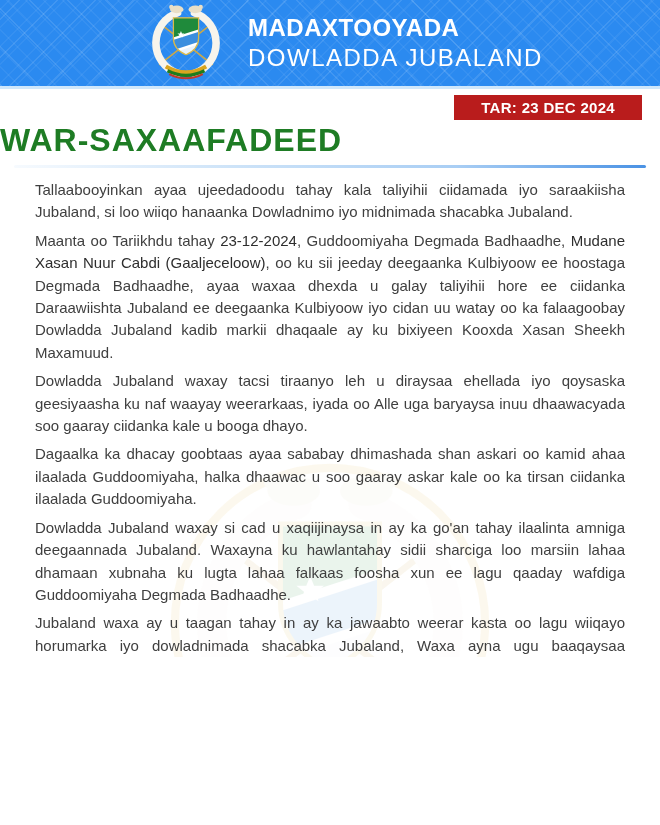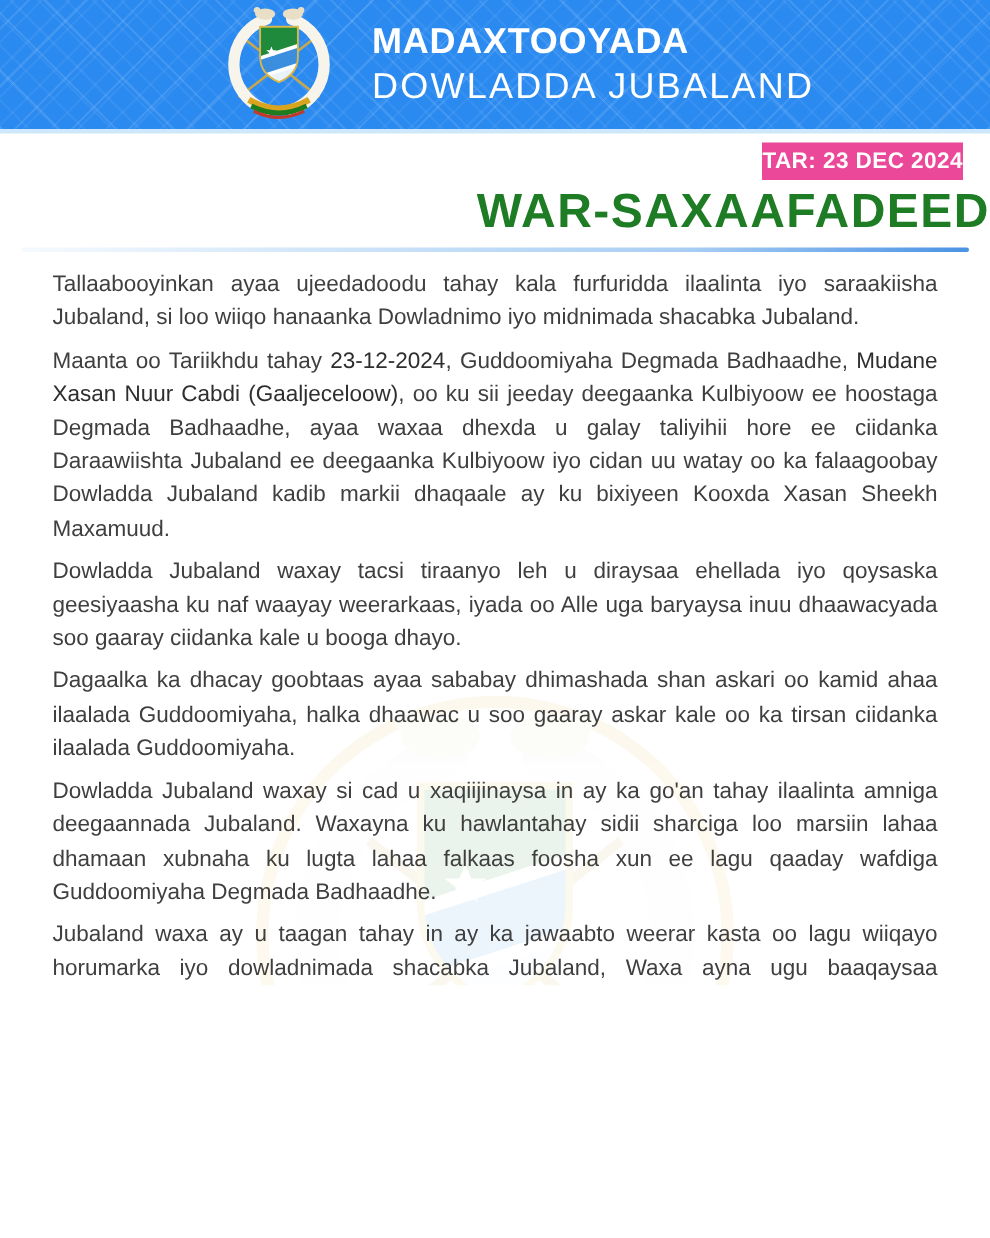--- a/index.html
+++ b/index.html
@@ -14,25 +14,25 @@
       repeating-linear-gradient(45deg, rgba(255,255,255,.05) 0 1.5px, transparent 1.5px 13px),
       repeating-linear-gradient(-45deg, rgba(255,255,255,.05) 0 1.5px, transparent 1.5px 13px);}
   .logo{position:absolute;left:142px;top:1px;width:88px;height:84px;}
   .org{position:absolute;left:248px;top:13px;color:#ffffff;line-height:1.25;}
   .org-1{font-size:24px;font-weight:800;letter-spacing:.5px;}
   .org-2{font-size:24px;font-weight:300;letter-spacing:1.5px;}
   .header-strip{height:3px;background:#cfe7fb;}
 
   
   .date-row{position:relative;height:32px;}
-  .date-badge{position:absolute;right:18px;top:6px;background:#ec4899;color:#ffffff;
-    font-size:15px;font-weight:800;letter-spacing:.3px;padding:4px 0;}
+  .date-badge{position:absolute;right:18px;top:6px;background:#b91c1c;color:#ffffff;
+    font-size:15px;font-weight:800;letter-spacing:.3px;padding:4px 27px;}
 
   
-  .title{margin-top:0;text-align:right;color:#1e7c24;font-size:32px;font-weight:800;letter-spacing:1px;line-height:38px;}
+  .title{margin-top:0;text-align:left;color:#1e7c24;font-size:32px;font-weight:800;letter-spacing:1px;line-height:38px;}
   .title-divider{height:3px;margin:6px 14px 0 14px;border-radius:2px;
     background:linear-gradient(90deg,#f6fafe 0%,#cde3f8 35%,#a9cef4 70%,#4a92e4 100%);}
 
   
   .press-body{position:relative;padding:11px 35px 0 35px;color:#3f3f3f;font-size:15px;line-height:22.4px;text-align:justify;}
   .press-body p{position:relative;z-index:1;margin:0 0 6px 0;}
   .press-body b{font-weight:400;color:#2e2e2e;}
   .watermark{position:absolute;left:50%;top:290px;width:330px;height:330px;margin-left:-165px;opacity:.09;z-index:0;}
 
   .end-mark{text-align:right;color:#2e7fd9;font-size:19px;font-weight:800;letter-spacing:.5px;margin-top:3px;}
@@ -94,21 +94,21 @@
   </div>
 
   <div class="title">WAR-SAXAAFADEED</div>
   <div class="title-divider"></div>
 
   <div class="press-body">
     <svg class="watermark" viewBox="0 0 100 100">
       <circle cx="50" cy="50" r="47" fill="none" stroke="#e3b94e" stroke-width="2.5"></circle>
       <use href="#emblem"></use>
     </svg>
-      <p><span>Tallaabooyinkan ayaa ujeedadoodu tahay kala furfuridda ilaalinta iyo saraakiisha Jubaland, si loo wiiqo hanaanka Dowladnimo iyo midnimada shacabka Jubaland.</span></p>
+      <p><span>Tallaabooyinkan ayaa ujeedadoodu tahay kala taliyihii ciidamada iyo saraakiisha Jubaland, si loo wiiqo hanaanka Dowladnimo iyo midnimada shacabka Jubaland.</span></p>
       <p><span>Maanta oo Tariikhdu tahay </span><b>23-12-2024</b><span>, Guddoomiyaha Degmada Badhaadhe, </span><b>Mudane Xasan Nuur Cabdi (Gaaljeceloow)</b><span>, oo ku sii jeeday deegaanka Kulbiyoow ee hoostaga Degmada Badhaadhe, ayaa waxaa dhexda u galay taliyihii hore ee ciidanka Daraawiishta Jubaland ee deegaanka Kulbiyoow iyo cidan uu watay oo ka falaagoobay Dowladda Jubaland kadib markii dhaqaale ay ku bixiyeen Kooxda Xasan Sheekh Maxamuud.</span></p>
       <p><span>Dowladda Jubaland waxay tacsi tiraanyo leh u diraysaa ehellada iyo qoysaska geesiyaasha ku naf waayay weerarkaas, iyada oo Alle uga baryaysa inuu dhaawacyada soo gaaray ciidanka kale u booga dhayo.</span></p>
       <p><span>Dagaalka ka dhacay goobtaas ayaa sababay dhimashada shan askari oo kamid ahaa ilaalada Guddoomiyaha, halka dhaawac u soo gaaray askar kale oo ka tirsan ciidanka ilaalada Guddoomiyaha.</span></p>
       <p><span>Dowladda Jubaland waxay si cad u xaqiijinaysa in ay ka go'an tahay ilaalinta amniga deegaannada Jubaland. Waxayna ku hawlantahay sidii sharciga loo marsiin lahaa dhamaan xubnaha ku lugta lahaa falkaas foosha xun ee lagu qaaday wafdiga Guddoomiyaha Degmada Badhaadhe.</span></p>
       <p><span>Jubaland waxa ay u taagan tahay in ay ka jawaabto weerar kasta oo lagu wiiqayo horumarka iyo dowladnimada shacabka Jubaland, Waxa ayna ugu baaqaysaa dhammaan shacabka in ay u midoobaan difaaca hanaanka dowladnimo iyo nabadgelyada guud ee deegaankooda.</span></p>
     </div>
 
   <div class="end-mark">-- DHAMMAAD --</div>
 
   <div class="footer-area">

